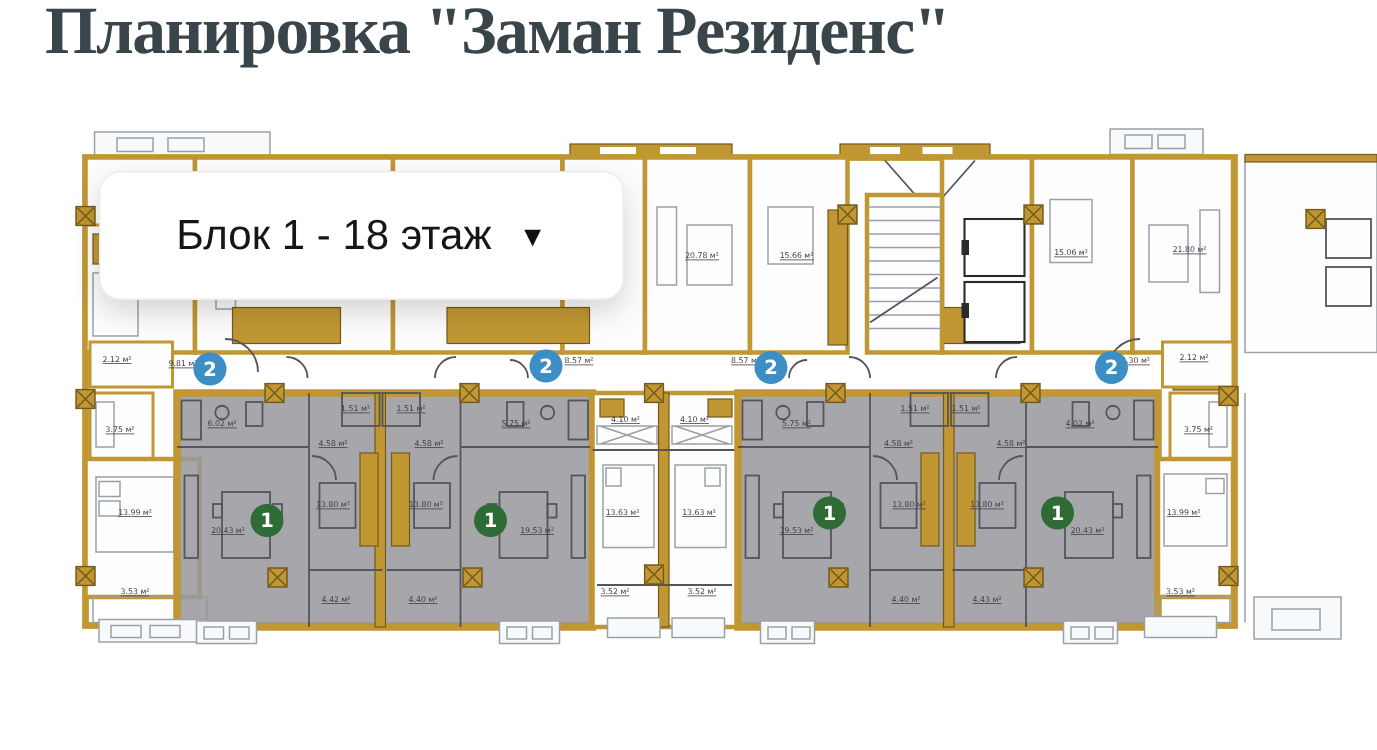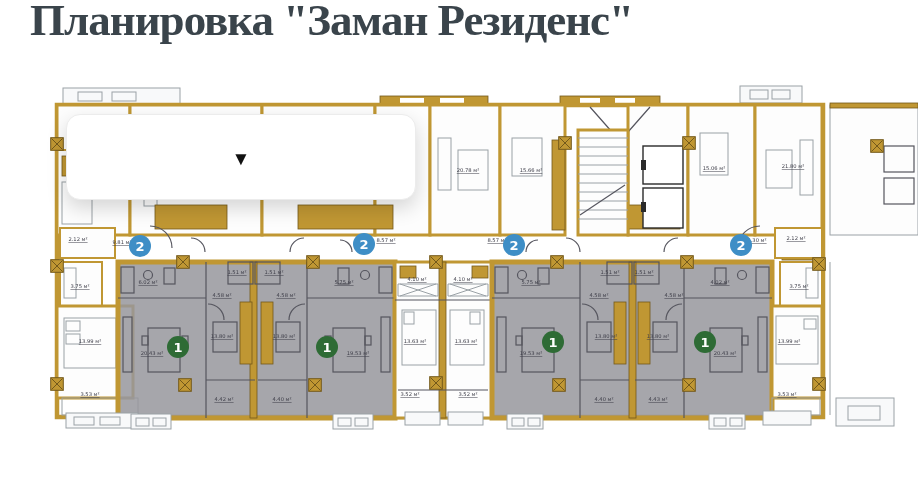--- a/index.html
+++ b/index.html
@@ -327,16 +327,17 @@
           <text x="553" y="346.5" class="badge-num">1</text>
         </g>
         <g>
           <circle cx="705" cy="342" r="11" fill="#2e6b35"></circle>
           <text x="705" y="346.5" class="badge-num">1</text>
         </g>
       </g>
   </svg>
 
   <div class="dropdown">
+    <span class="lbl">Блок 1 - 18 этаж</span>
     <span class="chev">▼</span>
   </div>
 
 </div>
 
 </body></html>

